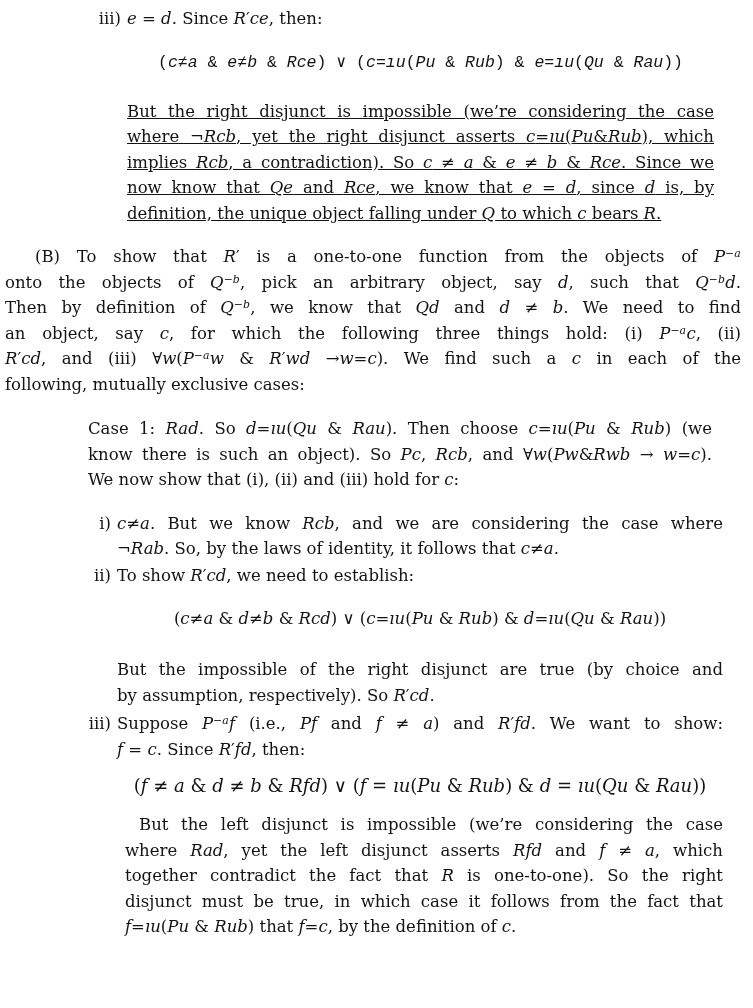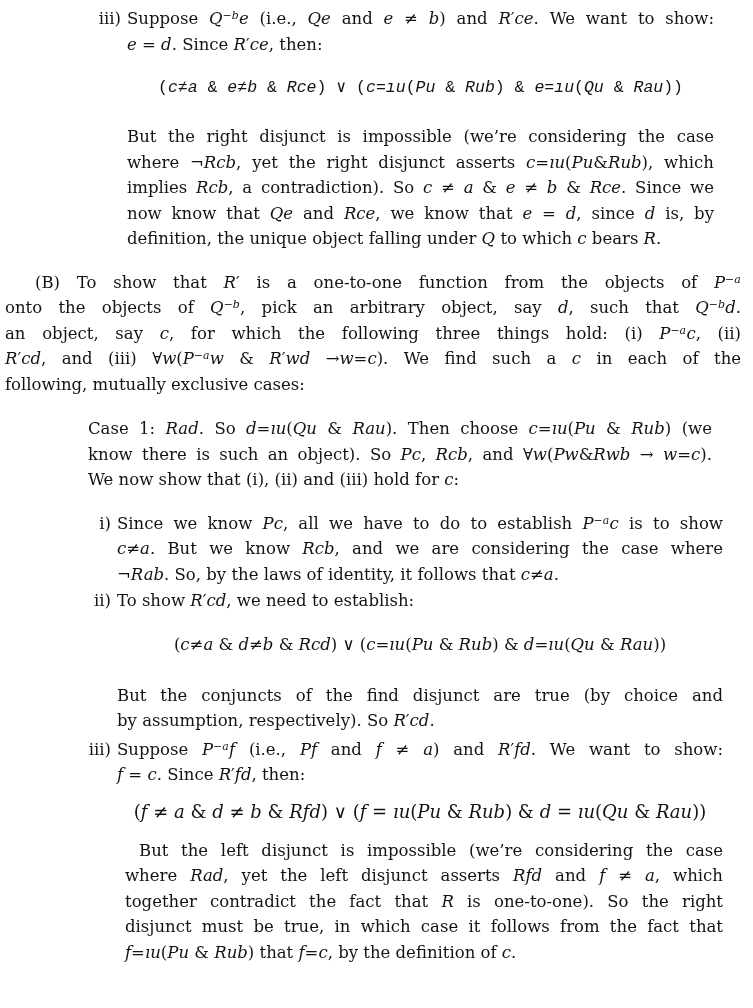--- a/index.html
+++ b/index.html
@@ -29,87 +29,86 @@
   .item-inner { position: relative; margin-left: 112px; margin-right: 18px; }
   .marker { position: absolute; right: calc(100% + 6px); top: 0; white-space: nowrap; }
 
   
   .eq { text-align: center; white-space: nowrap; }
   .eq-1 { margin-top: 16px; line-height: 30px; font-family: Liberation Mono, monospace; }
   .eq-2 { margin-top: 15px; line-height: 32px; }
   .eq-3 { margin-top: 12px; line-height: 24px; font-size: 18px; }
 
   
-  .para-right-disjunct { margin-top: 21px; }
+  .para-right-disjunct { margin-top: 21px; text-decoration: underline; }
   .para-b   { margin-top: 18px; }
   .para-b .l0 { text-indent: 30px; }
   .para-case1 { margin-top: 19px; margin-left: 83px; margin-right: 29px; }
   .item-i   { margin-top: 18px; }
   .item-ii  { margin-top: 1px; }
   .para-conjuncts { margin-top: 22px; }
   .item-iii-inner { margin-top: 3px; }
   .para-left-disjunct { margin-top: 14px; margin-left: 8px; }
   .para-left-disjunct .l0 { text-indent: 14px; }
 </style>
 </head>
 <body>
 
 <div class="page">
 
   <section class="item-outer">
     <span class="marker">iii)</span>
     <div>
-        <div class="tline l0">Suppose <i>Q</i><sup>−<i>b</i></sup><i>e</i> (i.e., <i>Qe</i> and <i>e</i> ≠ <i>b</i>) and <i>R</i>′<i>ce</i>.  We want to show:</div>
         <div class="tline l1 lastline"><i>e</i> = <i>d</i>.  Since <i>R</i>′<i>ce</i>, then:</div>
       </div>
 
     <div class="eq eq-1">(<i>c</i>≠<i>a</i> &amp; <i>e</i>≠<i>b</i> &amp; <i>Rce</i>) ∨ (<i>c</i>=<i>ıu</i>(<i>Pu</i> &amp; <i>Rub</i>) &amp; <i>e</i>=<i>ıu</i>(<i>Qu</i> &amp; <i>Rau</i>))</div>
 
     <div class="para-right-disjunct">
         <div class="tline l0">But the right disjunct is impossible (we’re considering the case</div>
         <div class="tline l1">where ¬<i>Rcb</i>, yet the right disjunct asserts <i>c</i>=<i>ıu</i>(<i>Pu</i>&amp;<i>Rub</i>), which</div>
         <div class="tline l2">implies <i>Rcb</i>, a contradiction).  So <i>c</i> ≠ <i>a</i> &amp; <i>e</i> ≠ <i>b</i> &amp; <i>Rce</i>.  Since we</div>
         <div class="tline l3">now know that <i>Qe</i> and <i>Rce</i>, we know that <i>e</i> = <i>d</i>, since <i>d</i> is, by</div>
         <div class="tline l4 lastline">definition, the unique object falling under <i>Q</i> to which <i>c</i> bears <i>R</i>.</div>
       </div>
   </section>
 
   <section class="para-b">
       <div class="tline l0">(B) To show that <i>R</i>′ is a one-to-one function from the objects of <i>P</i><sup>−<i>a</i></sup></div>
       <div class="tline l1">onto the objects of <i>Q</i><sup>−<i>b</i></sup>, pick an arbitrary object, say <i>d</i>, such that <i>Q</i><sup>−<i>b</i></sup><i>d</i>.</div>
+      <div class="tline l2">Then by definition of <i>Q</i><sup>−<i>b</i></sup>, we know that <i>Qd</i> and <i>d</i> ≠ <i>b</i>.  We need to find</div>
       <div class="tline l3">an object, say <i>c</i>, for which the following three things hold:  (i) <i>P</i><sup>−<i>a</i></sup><i>c</i>, (ii)</div>
       <div class="tline l4"><i>R</i>′<i>cd</i>, and (iii) ∀<i>w</i>(<i>P</i><sup>−<i>a</i></sup><i>w</i> &amp; <i>R</i>′<i>wd</i> →<i>w</i>=<i>c</i>).  We find such a <i>c</i> in each of the</div>
       <div class="tline l5 lastline">following, mutually exclusive cases:</div>
     </section>
 
   <section class="para-case1">
       <div class="tline l0">Case 1: <i>Rad</i>.  So <i>d</i>=<i>ıu</i>(<i>Qu</i> &amp; <i>Rau</i>).  Then choose <i>c</i>=<i>ıu</i>(<i>Pu</i> &amp; <i>Rub</i>) (we</div>
       <div class="tline l1">know there is such an object).  So <i>Pc</i>, <i>Rcb</i>, and ∀<i>w</i>(<i>Pw</i>&amp;<i>Rwb</i> → <i>w</i>=<i>c</i>).</div>
       <div class="tline l2 lastline">We now show that (i), (ii) and (iii) hold for <i>c</i>:</div>
     </section>
 
   <section class="item-inner item-i">
     <span class="marker">i)</span>
     <div>
-        <div class="tline l0">Since we know <i>Pc</i>, all we have to do to establish <i>P</i><sup>−<i>a</i></sup><i>c</i> is to show</div>
         <div class="tline l1"><i>c</i>≠<i>a</i>.  But we know <i>Rcb</i>, and we are considering the case where</div>
         <div class="tline l2 lastline">¬<i>Rab</i>. So, by the laws of identity, it follows that <i>c</i>≠<i>a</i>.</div>
       </div>
   </section>
 
   <section class="item-inner item-ii">
     <span class="marker">ii)</span>
     <div>
         <div class="tline l0 lastline">To show <i>R</i>′<i>cd</i>, we need to establish:</div>
       </div>
 
     <div class="eq eq-2">(<i>c</i>≠<i>a</i> &amp; <i>d</i>≠<i>b</i> &amp; <i>Rcd</i>) ∨ (<i>c</i>=<i>ıu</i>(<i>Pu</i> &amp; <i>Rub</i>) &amp; <i>d</i>=<i>ıu</i>(<i>Qu</i> &amp; <i>Rau</i>))</div>
 
     <div class="para-conjuncts">
-        <div class="tline l0">But the conjuncts of the find disjunct are true (by choice and</div>
+        <div class="tline l0">But the impossible of the right disjunct are true (by choice and</div>
         <div class="tline l1 lastline">by assumption, respectively).  So <i>R</i>′<i>cd</i>.</div>
       </div>
   </section>
 
   <section class="item-inner item-iii-inner">
     <span class="marker">iii)</span>
     <div>
         <div class="tline l0">Suppose <i>P</i><sup>−<i>a</i></sup><i>f</i> (i.e., <i>Pf</i> and <i>f</i> ≠ <i>a</i>) and <i>R</i>′<i>fd</i>.  We want to show:</div>
         <div class="tline l1 lastline"><i>f</i> = <i>c</i>.  Since <i>R</i>′<i>fd</i>, then:</div>
       </div>

